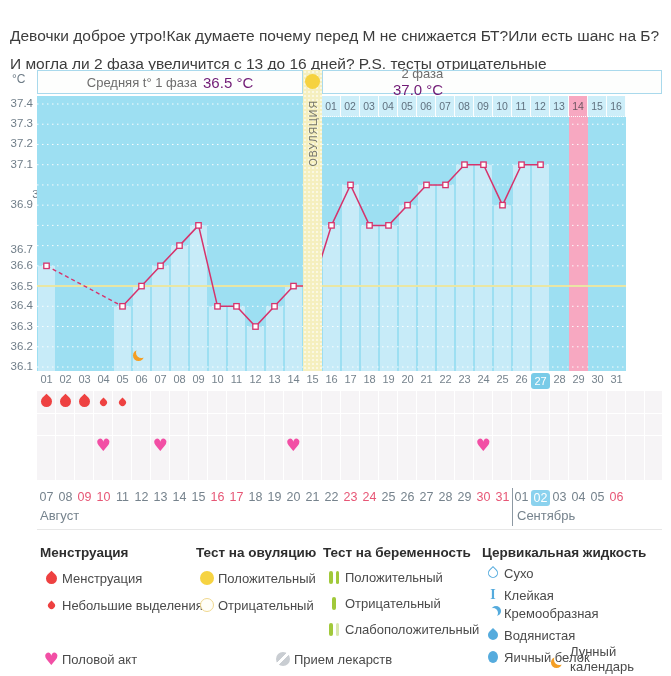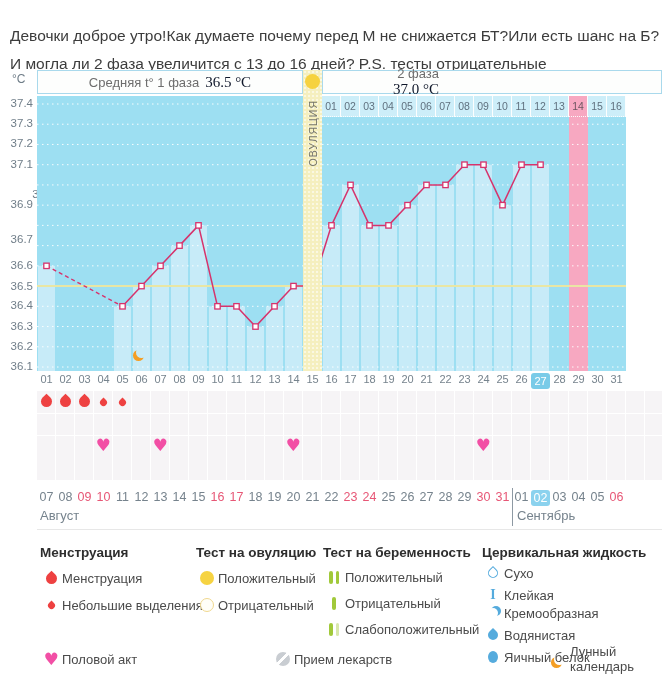--- a/index.html
+++ b/index.html
@@ -5,21 +5,21 @@
   html,body{margin:0;padding:0;background:#ffffff;}
   body{font-family:"Liberation Sans", sans-serif;}
   #app{position:relative;width:671px;height:676px;background:#fff;overflow:hidden;}
 
   .post-text{position:absolute;left:10px;top:6px;width:655px;font-size:15.5px;line-height:1.85;color:#3c3c3c;}
 
   
   .unit{position:absolute;left:12px;top:72px;font-size:12px;color:#6f7d88;}
   .hdr-box{position:absolute;top:70px;height:24px;background:#fdfefd;border:1px solid #a9d9ec;box-sizing:border-box;
            display:flex;align-items:center;font-size:13px;color:#6d6d6d;white-space:nowrap;}
-  .hdr-box .val{font-size:15px;color:#0f172a;margin-left:6px;font-family:Liberation Serif, serif;}
+  .hdr-box .val{font-size:15px;color:#701a75;margin-left:6px;}
   .hdr-box1{left:37px;width:266px;justify-content:center;}
   .hdr-box2{left:322px;width:340px;padding-left:64px;}
   .hdr-box2 .pair{display:flex;align-items:flex-end;margin-right:42px;flex-direction:column;}
 
   
   .ovul-band{position:absolute;left:303px;top:70px;width:19px;height:301px;background:#f5efbe;
              background-image:radial-gradient(rgba(255,255,255,.55) 1px, transparent 1.6px);background-size:4px 4px;z-index:2;}
   .ovul-text{position:absolute;left:3.5px;top:30px;writing-mode:vertical-rl;transform:rotate(180deg);
              font-size:10.5px;letter-spacing:1px;color:#75756a;}
   .ovul-dot{position:absolute;left:305px;top:74px;width:15px;height:15px;border-radius:50%;background:#f6d23f;z-index:3;}
@@ -104,21 +104,21 @@
   <div class="ovul-dot"></div>
 
   <div id="y-axis">
       <div class="ytick" style="top: 97px;">37.4</div>
       <div class="ytick" style="top: 117.231px;">37.3</div>
       <div class="ytick" style="top: 137.462px;">37.2</div>
       <div class="ytick" style="top: 157.693px;">37.1</div>
       <div class="ytick" style="top: 188px; padding-left: 12px;">37</div>
       <div class="ytick" style="top: 198.155px;">36.9</div>
       <div class="ytick" style="top: 218.386px; margin-left: 27px;">36.8</div>
-      <div class="ytick" style="top: 233px;">36.7</div>
+      <div class="ytick" style="top: 243px;">36.7</div>
       <div class="ytick" style="top: 258.848px;">36.6</div>
       <div class="ytick" style="top: 280px;">36.5</div>
       <div class="ytick" style="top: 299.31px;">36.4</div>
       <div class="ytick" style="top: 319.541px;">36.3</div>
       <div class="ytick" style="top: 339.772px;">36.2</div>
       <div class="ytick" style="top: 360.003px;">36.1</div>
     </div>
 
   <div class="plot">
     <svg id="chart-svg" width="589" height="275" viewBox="0 0 589 275">

